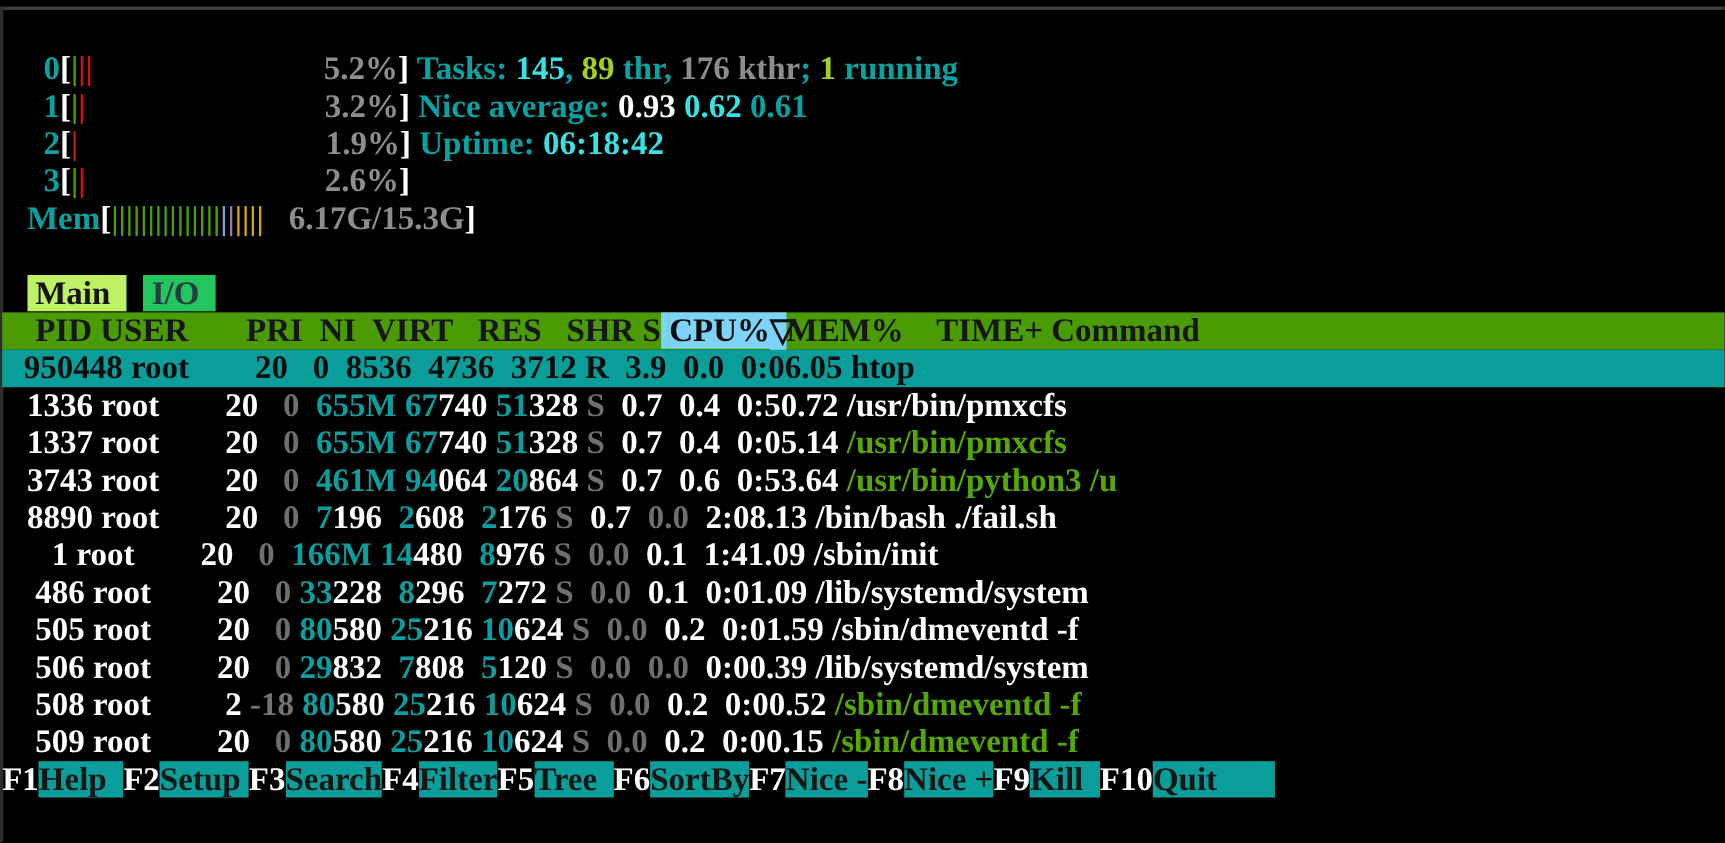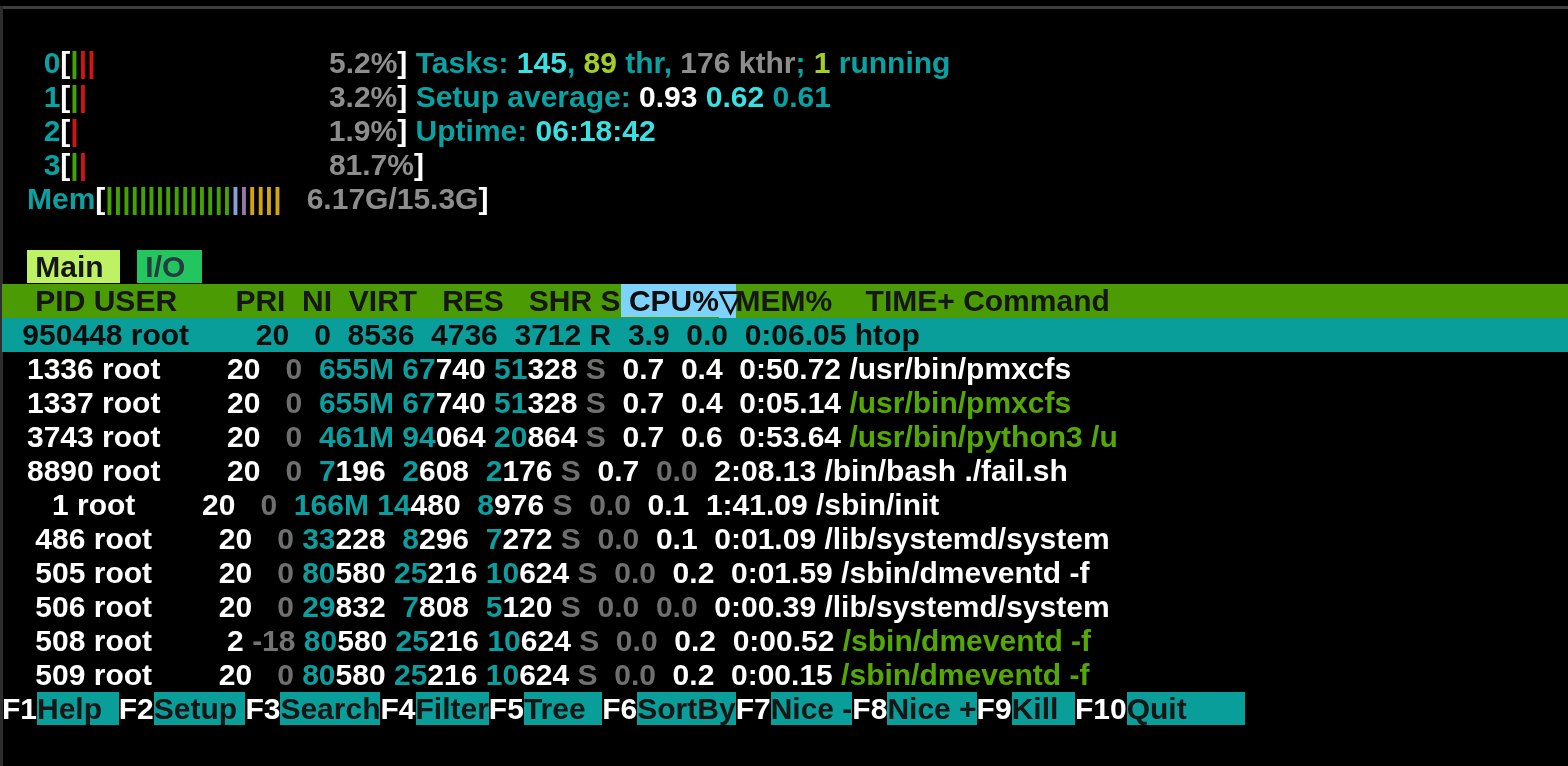--- a/index.html
+++ b/index.html
@@ -1,21 +1,21 @@
 <!DOCTYPE html>
 <html><head>
 <meta charset="utf-8">
 <style>
   html,body{margin:0;padding:0;background:#000;width:1568px;height:766px;overflow:hidden;}
   #terminal{position:relative;width:1568px;height:766px;background:#000;}
   .edge-top{position:absolute;top:6px;left:0;right:0;height:3px;background:#3e3e3e;}
   .edge-left{position:absolute;top:6px;left:0;width:3px;bottom:0;background:#2e2e2e;}
   #screen{
     position:absolute;top:12px;left:2px;right:0;bottom:0;
-    font-family:Liberation Sans, sans-serif;
+    font-family:Liberation Serif, serif;
     font-weight:bold;font-size:30px;line-height:34px;color:#c9c9c9;
   }
   .line{white-space:pre;height:34px;}
   
   .teal{color:#08a2a2}.cyan{color:#0a9e9e}.bcyan{color:#38e2e2}
   .white{color:#ffffff}.gray{color:#8d8d8d}.dgray{color:#6f6f6f}
   .green{color:#54a805}.bgreen{color:#a3cf23}.red{color:#737373}
   
   .bar-green{color:#44a303}.bar-red{color:#d01414}.bar-blue{color:#7fa5d8}
   .bar-purple{color:#9b76ab}.bar-yellow{color:#d2a510}
@@ -36,23 +36,23 @@
 </style>
 </head>
 <body>
 
 <div id="terminal">
   <div class="edge-top"></div>
   <div class="edge-left"></div>
   <div id="screen">
       <div class="line"></div>
       <div class="line"><span class="teal">     0</span><span class="white">[</span><span class="bar-green">|</span><span class="bar-red">||</span><span>                            </span><span class="gray">5.2%</span><span class="white">]</span><span> </span><span class="teal">Tasks: </span><span class="bcyan">145</span><span class="teal">, </span><span class="bgreen">89</span><span class="teal"> thr</span><span class="teal">, </span><span class="gray">176 kthr</span><span class="teal">; </span><span class="bgreen">1</span><span class="teal"> running</span></div>
-      <div class="line"><span class="teal">     1</span><span class="white">[</span><span class="bar-green">|</span><span class="bar-red">|</span><span>                             </span><span class="gray">3.2%</span><span class="white">]</span><span> </span><span class="teal">Setup average: </span><span class="white">0.93 </span><span class="bcyan">0.62 </span><span class="teal">0.61</span></div>
+      <div class="line"><span class="teal">     1</span><span class="white">[</span><span class="bar-green">|</span><span class="bar-red">|</span><span>                             </span><span class="gray">3.2%</span><span class="white">]</span><span> </span><span class="teal">Nice average: </span><span class="white">0.93 </span><span class="bcyan">0.62 </span><span class="teal">0.61</span></div>
       <div class="line"><span class="teal">     2</span><span class="white">[</span><span class="bar-red">|</span><span>                              </span><span class="gray">1.9%</span><span class="white">]</span><span> </span><span class="teal">Uptime: </span><span class="bcyan">06:18:42</span></div>
-      <div class="line"><span class="teal">     3</span><span class="white">[</span><span class="bar-green">|</span><span class="bar-red">|</span><span>                             </span><span class="gray">81.7%</span><span class="white">]</span></div>
+      <div class="line"><span class="teal">     3</span><span class="white">[</span><span class="bar-green">|</span><span class="bar-red">|</span><span>                             </span><span class="gray">2.6%</span><span class="white">]</span></div>
       <div class="line"><span class="teal">   Mem</span><span class="white">[</span><span class="bar-green">|||||||||||||||</span><span class="bar-blue">|</span><span class="bar-purple">|</span><span class="bar-yellow">||||</span><span>   </span><span class="gray">6.17G/15.3G</span><span class="white">]</span></div>
       <div class="line"></div>
       <div class="line"><span>   </span><span class="tab-active"> Main  </span><span>  </span><span class="tab-io"> I/O  </span></div>
       <div class="line hdr"><span>    PID</span><span> </span><span>USER      </span><span> </span><span>PRI</span><span> </span><span> NI</span><span> </span><span> VIRT</span><span> </span><span>  RES</span><span> </span><span>  SHR</span><span> </span><span>S</span><span class="hl"> </span><span class="hl">CPU%</span><span class="hl sort-arrow">▽</span><span>MEM%</span><span> </span><span>   TIME+</span><span> </span><span>Command</span></div>
       <div class="line row sel"><span class="white"> 950448</span><span> </span><span class="white">root      </span><span> </span><span class="white"> 20</span><span> </span><span class="dgray">  0</span><span> </span><span> </span><span class="white">8536</span><span> </span><span> </span><span class="white">4736</span><span> </span><span> </span><span class="white">3712</span><span> </span><span class="dgray">R</span><span> </span><span class="white"> 3.9</span><span> </span><span class="dgray"> 0.0</span><span> </span><span class="white"> 0:06.05</span><span> </span><span class="white">htop</span></div>
       <div class="line row"><span class="white">   1336</span><span> </span><span class="white">root      </span><span> </span><span class="white"> 20</span><span> </span><span class="dgray">  0</span><span> </span><span> </span><span class="cyan">655M</span><span> </span><span class="cyan">67</span><span class="white">740</span><span> </span><span class="cyan">51</span><span class="white">328</span><span> </span><span class="dgray">S</span><span> </span><span class="white"> 0.7</span><span> </span><span class="white"> 0.4</span><span> </span><span class="white"> 0:50.72</span><span> </span><span class="white">/usr/bin/pmxcfs</span></div>
       <div class="line row"><span class="white">   1337</span><span> </span><span class="white">root      </span><span> </span><span class="white"> 20</span><span> </span><span class="dgray">  0</span><span> </span><span> </span><span class="cyan">655M</span><span> </span><span class="cyan">67</span><span class="white">740</span><span> </span><span class="cyan">51</span><span class="white">328</span><span> </span><span class="dgray">S</span><span> </span><span class="white"> 0.7</span><span> </span><span class="white"> 0.4</span><span> </span><span class="white"> 0:05.14</span><span> </span><span class="green">/usr/bin/pmxcfs</span></div>
       <div class="line row"><span class="white">   3743</span><span> </span><span class="white">root      </span><span> </span><span class="white"> 20</span><span> </span><span class="dgray">  0</span><span> </span><span> </span><span class="cyan">461M</span><span> </span><span class="cyan">94</span><span class="white">064</span><span> </span><span class="cyan">20</span><span class="white">864</span><span> </span><span class="dgray">S</span><span> </span><span class="white"> 0.7</span><span> </span><span class="white"> 0.6</span><span> </span><span class="white"> 0:53.64</span><span> </span><span class="green">/usr/bin/python3 /u</span></div>
       <div class="line row"><span class="white">   8890</span><span> </span><span class="white">root      </span><span> </span><span class="white"> 20</span><span> </span><span class="dgray">  0</span><span> </span><span> </span><span class="cyan">7</span><span class="white">196</span><span> </span><span> </span><span class="cyan">2</span><span class="white">608</span><span> </span><span> </span><span class="cyan">2</span><span class="white">176</span><span> </span><span class="dgray">S</span><span> </span><span class="white"> 0.7</span><span> </span><span class="dgray"> 0.0</span><span> </span><span class="white"> 2:08.13</span><span> </span><span class="white">/bin/bash ./fail.sh</span></div>
       <div class="line row"><span class="white">      1</span><span> </span><span class="white">root      </span><span> </span><span class="white"> 20</span><span> </span><span class="dgray">  0</span><span> </span><span> </span><span class="cyan">166M</span><span> </span><span class="cyan">14</span><span class="white">480</span><span> </span><span> </span><span class="cyan">8</span><span class="white">976</span><span> </span><span class="dgray">S</span><span> </span><span class="dgray"> 0.0</span><span> </span><span class="white"> 0.1</span><span> </span><span class="white"> 1:41.09</span><span> </span><span class="white">/sbin/init</span></div>

